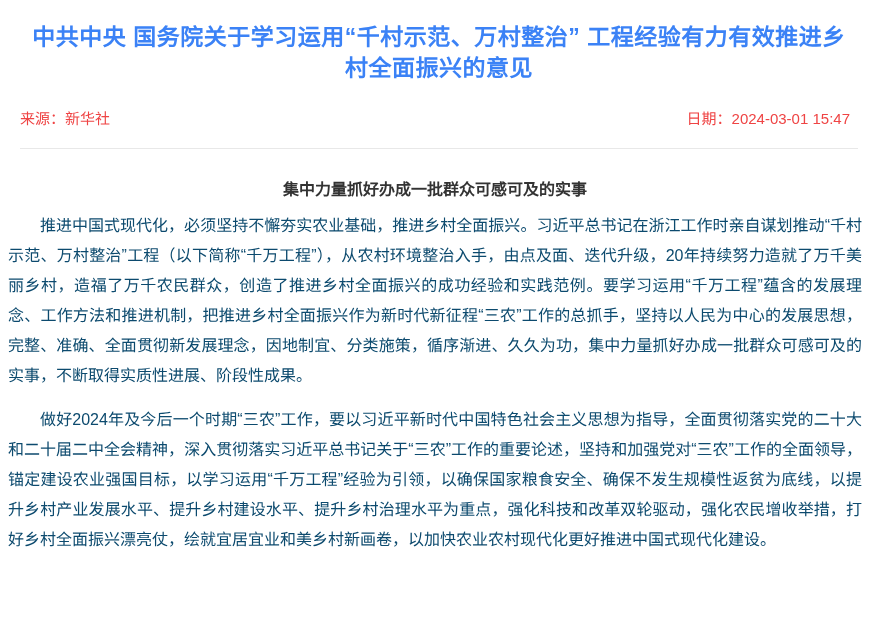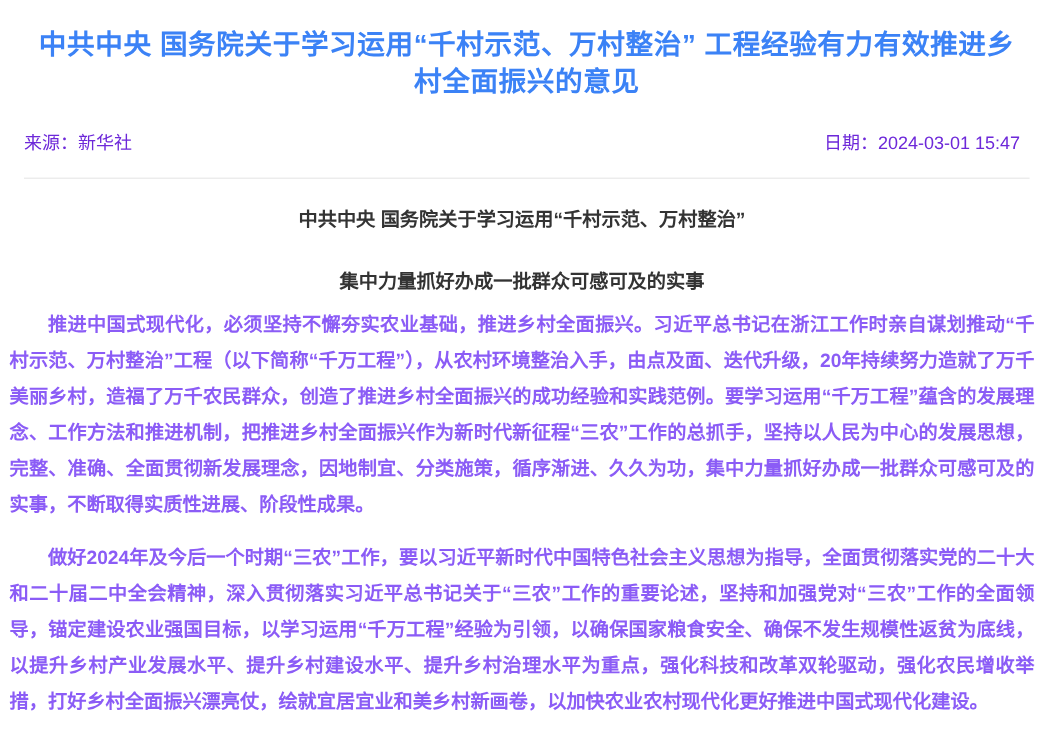--- a/index.html
+++ b/index.html
@@ -28,21 +28,21 @@
     color: #3b82f6;
     letter-spacing: 0.5px;
   }
   .meta-row {
     display: flex;
     justify-content: space-between;
     align-items: flex-end;
     margin-top: 23px;
     padding: 0 16px 0 8px;
     font-size: 15px;
-    color: #6d28d9;
+    color: #ef4444;
   }
   .header-divider {
     margin: 20px 8px 0 8px;
     border: none;
     border-bottom: 1px solid #e8e8e8;
     height: 0;
   }
   .article-body {
     padding: 0 16px 0 8px;
     color: #333333;
@@ -56,23 +56,22 @@
     margin: 30px 0 0 0;
   }
   .doc-subtitle.first {
     margin-top: 24px;
   }
   .doc-paragraph {
     font-size: 16px;
     line-height: 30px;
     text-indent: 2em;
     text-align: justify;
-    color: #8b5cf6;
+    color: #0c4a6e;
     margin: 10px 0 0 0;
-    font-weight: bold;
   }
   .doc-paragraph + .doc-paragraph {
     margin-top: 14px;
   }
 </style>
 </head>
 <body>
 
 <div class="page">
 
@@ -81,21 +80,20 @@
 
     <div class="meta-row">
       <span class="meta-source">来源：新华社</span>
       <span class="meta-date">日期：2024-03-01 15:47</span>
     </div>
 
     <hr class="header-divider">
   </header>
 
   <article class="article-body">
-    <p class="doc-subtitle first">中共中央 国务院关于学习运用“千村示范、万村整治”</p>
 
     <p class="doc-subtitle">集中力量抓好办成一批群众可感可及的实事</p>
 
 
     <p class="doc-paragraph">推进中国式现代化，必须坚持不懈夯实农业基础，推进乡村全面振兴。习近平总书记在浙江工作时亲自谋划推动“千村示范、万村整治”工程（以下简称“千万工程”），从农村环境整治入手，由点及面、迭代升级，20年持续努力造就了万千美丽乡村，造福了万千农民群众，创造了推进乡村全面振兴的成功经验和实践范例。要学习运用“千万工程”蕴含的发展理念、工作方法和推进机制，把推进乡村全面振兴作为新时代新征程“三农”工作的总抓手，坚持以人民为中心的发展思想，完整、准确、全面贯彻新发展理念，因地制宜、分类施策，循序渐进、久久为功，集中力量抓好办成一批群众可感可及的实事，不断取得实质性进展、阶段性成果。</p>
 
     <p class="doc-paragraph">做好2024年及今后一个时期“三农”工作，要以习近平新时代中国特色社会主义思想为指导，全面贯彻落实党的二十大和二十届二中全会精神，深入贯彻落实习近平总书记关于“三农”工作的重要论述，坚持和加强党对“三农”工作的全面领导，锚定建设农业强国目标，以学习运用“千万工程”经验为引领，以确保国家粮食安全、确保不发生规模性返贫为底线，以提升乡村产业发展水平、提升乡村建设水平、提升乡村治理水平为重点，强化科技和改革双轮驱动，强化农民增收举措，打好乡村全面振兴漂亮仗，绘就宜居宜业和美乡村新画卷，以加快农业农村现代化更好推进中国式现代化建设。</p>
   </article>
 
 </div>

